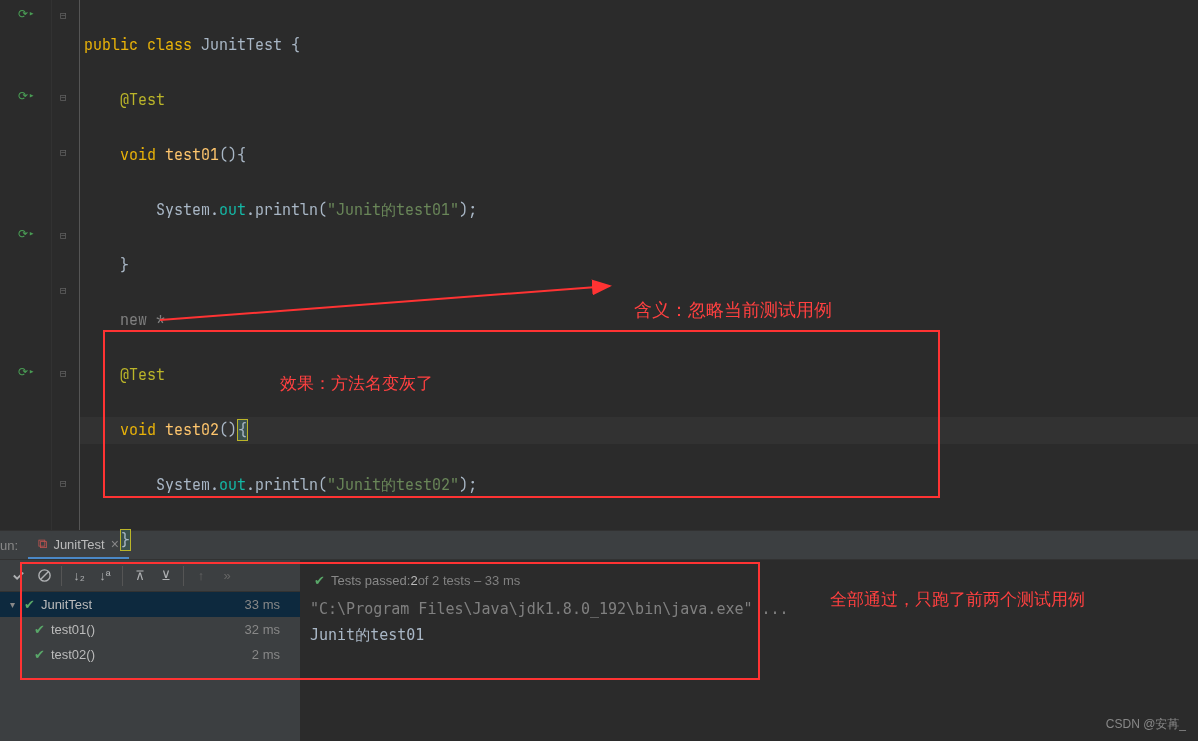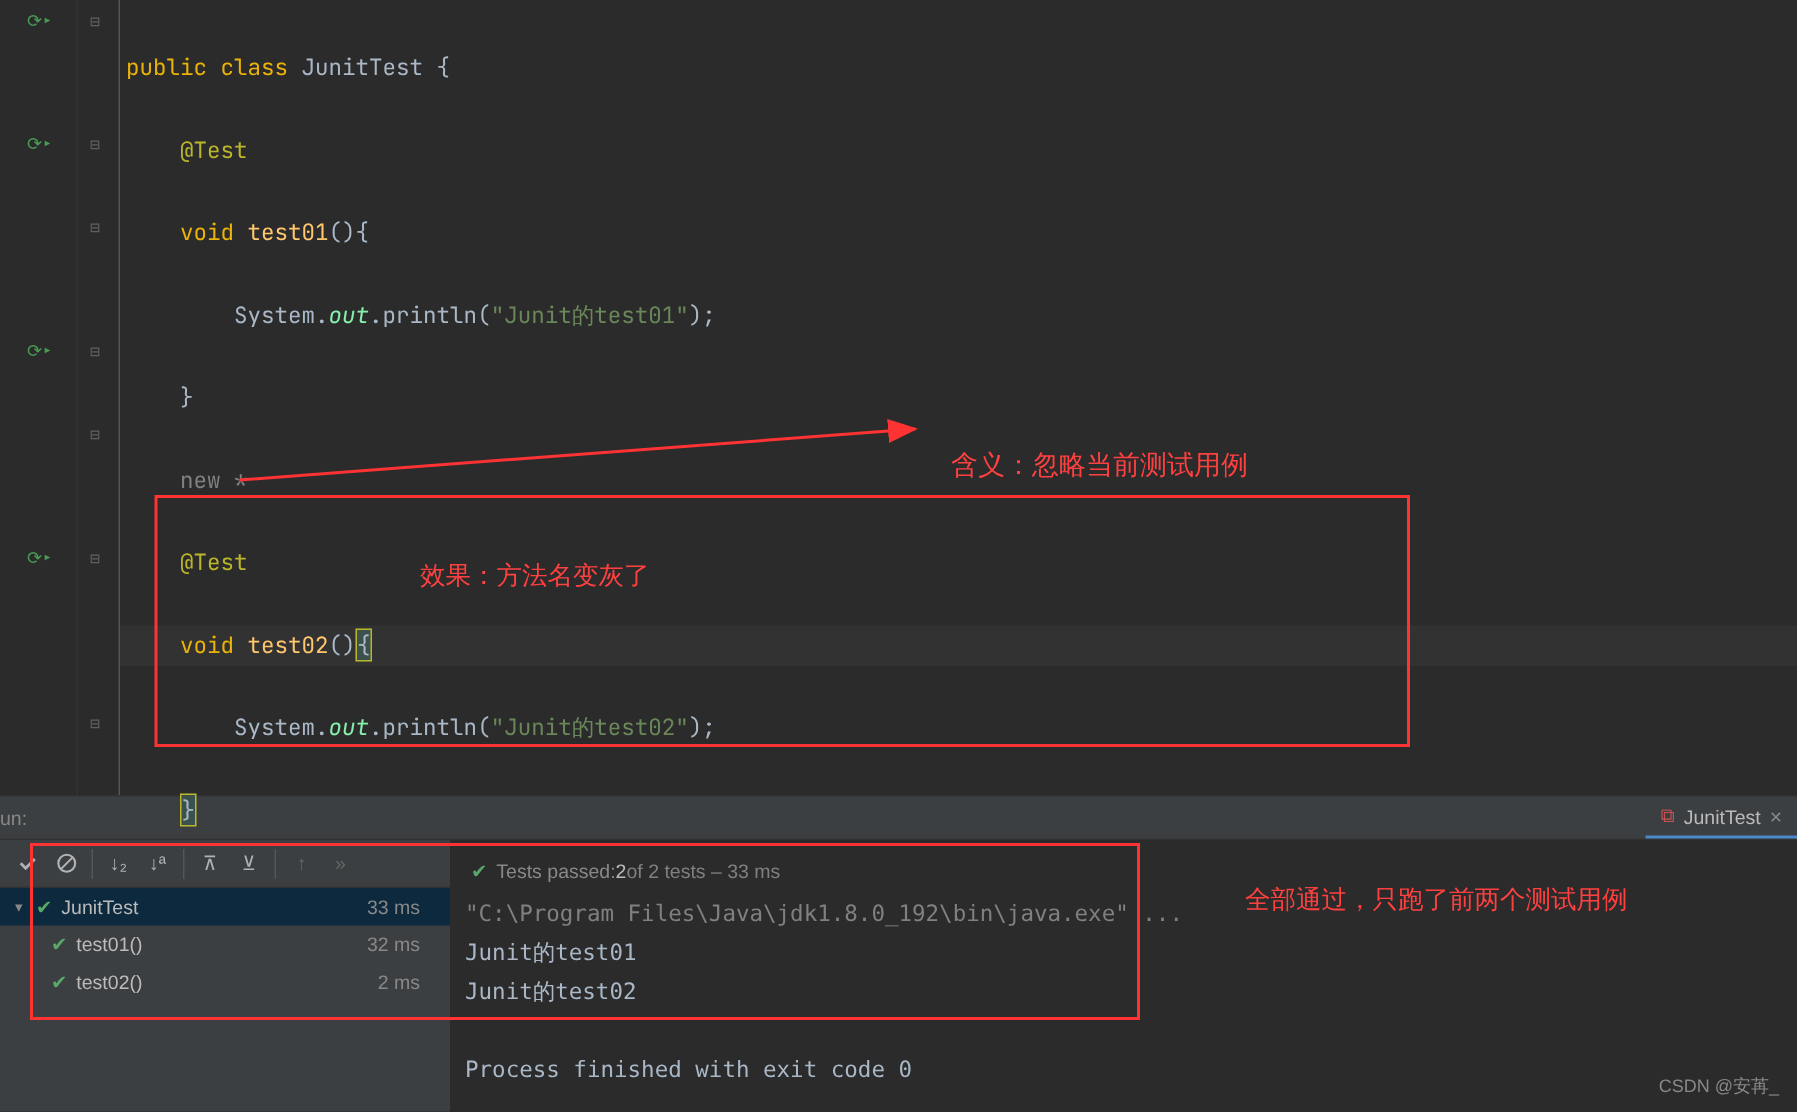--- a/index.html
+++ b/index.html
@@ -39,21 +39,21 @@
     padding:4px 0;
     line-height:27.5px;
     white-space:pre;
     font-size:15px;
     position:relative;
   }
   .line { height:27.5px; padding-left:4px; }
   .kw { color:#eab308; }
   .ann { color:#bbb529; }
   .str { color:#6a8759; }
-  .fld { color:#86efac; font-style:italic; }
+  .fld { color:#14b8a6; }
   .mtd { color:#ffc66d; }
   .new-tag { color:#808080; }
   .author { color:#808080; }
   .hl-line { background:#323232; }
   .hl-brace { border:1px solid #bbb529; background:#3b514d; }
 
   .annotation-1 {
     position:absolute; left:634px; top:298px;
     color:#ff4040; font-size:18px; font-weight:500;
     font-family:"Microsoft YaHei",sans-serif;
@@ -71,21 +71,21 @@
     position:absolute; left:103px; top:330px;
     width:837px; height:168px;
     border:2px solid #ff3333; pointer-events:none;
   }
 
   .tabs-bar {
     height:30px; background:#3c3f41;
     border-top:1px solid #323232;
     border-bottom:1px solid #323232;
     display:flex; align-items:center;
-    font-family:"Segoe UI",sans-serif; font-size:13px;justify-content:space-between;
+    font-family:"Segoe UI",sans-serif; font-size:13px;
   }
   .runlabel { padding:0 10px 0 0; color:#888; }
   .tab {
     display:flex; align-items:center; gap:6px;
     padding:0 10px; height:100%;
     border-bottom:2px solid #4a88c7;
     color:#bbb;
   }
   .tab-close { color:#888; font-size:14px; }
   .bottom-panel {
@@ -259,21 +259,19 @@
   </div>
   <div class="console">
     <div class="sum">
       <span class="ok">✔</span>
       <span>Tests passed: </span>
         <span style="color:#bbb">2</span>
         <span class="dim"> of 2 tests – 33 ms</span>
     </div>
     <div class="dim">"C:\Program Files\Java\jdk1.8.0_192\bin\java.exe" ...</div>
     <div>Junit的test01</div>
-    <div>Junit的test02</div>
     <div style="height:26px"></div>
-    <div>Process finished with exit code 0</div>
   </div>
 </div>
 
 <div class="annotation-3">全部通过，只跑了前两个测试用例</div>
 <div class="redbox2"></div>
 <div class="watermark">CSDN @安苒_</div>
 
 </body></html>

